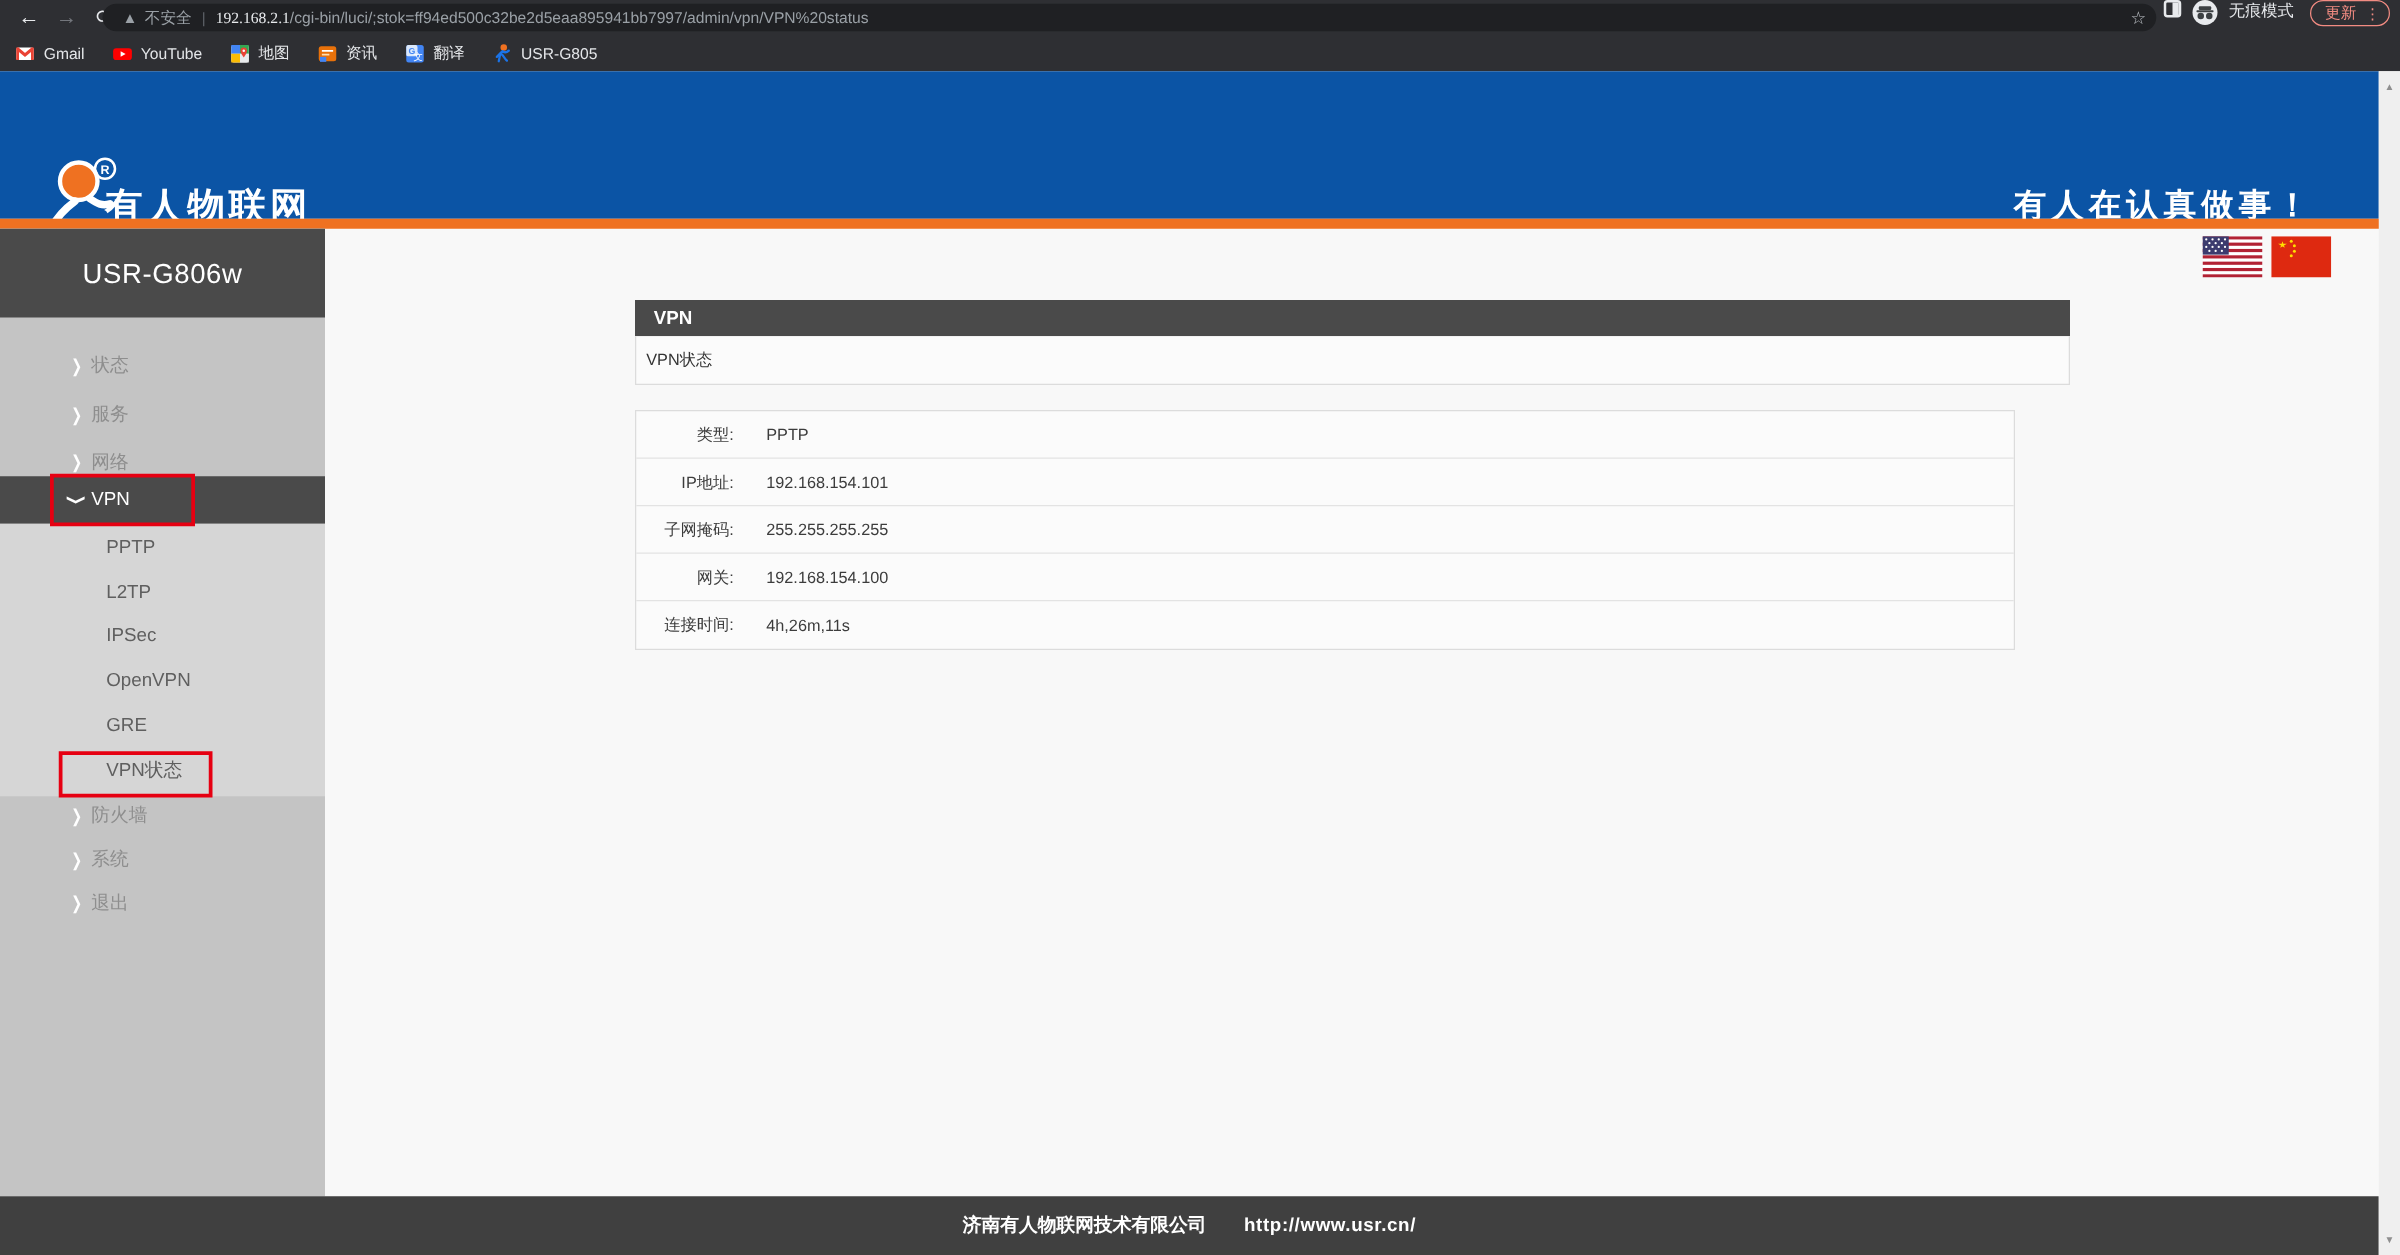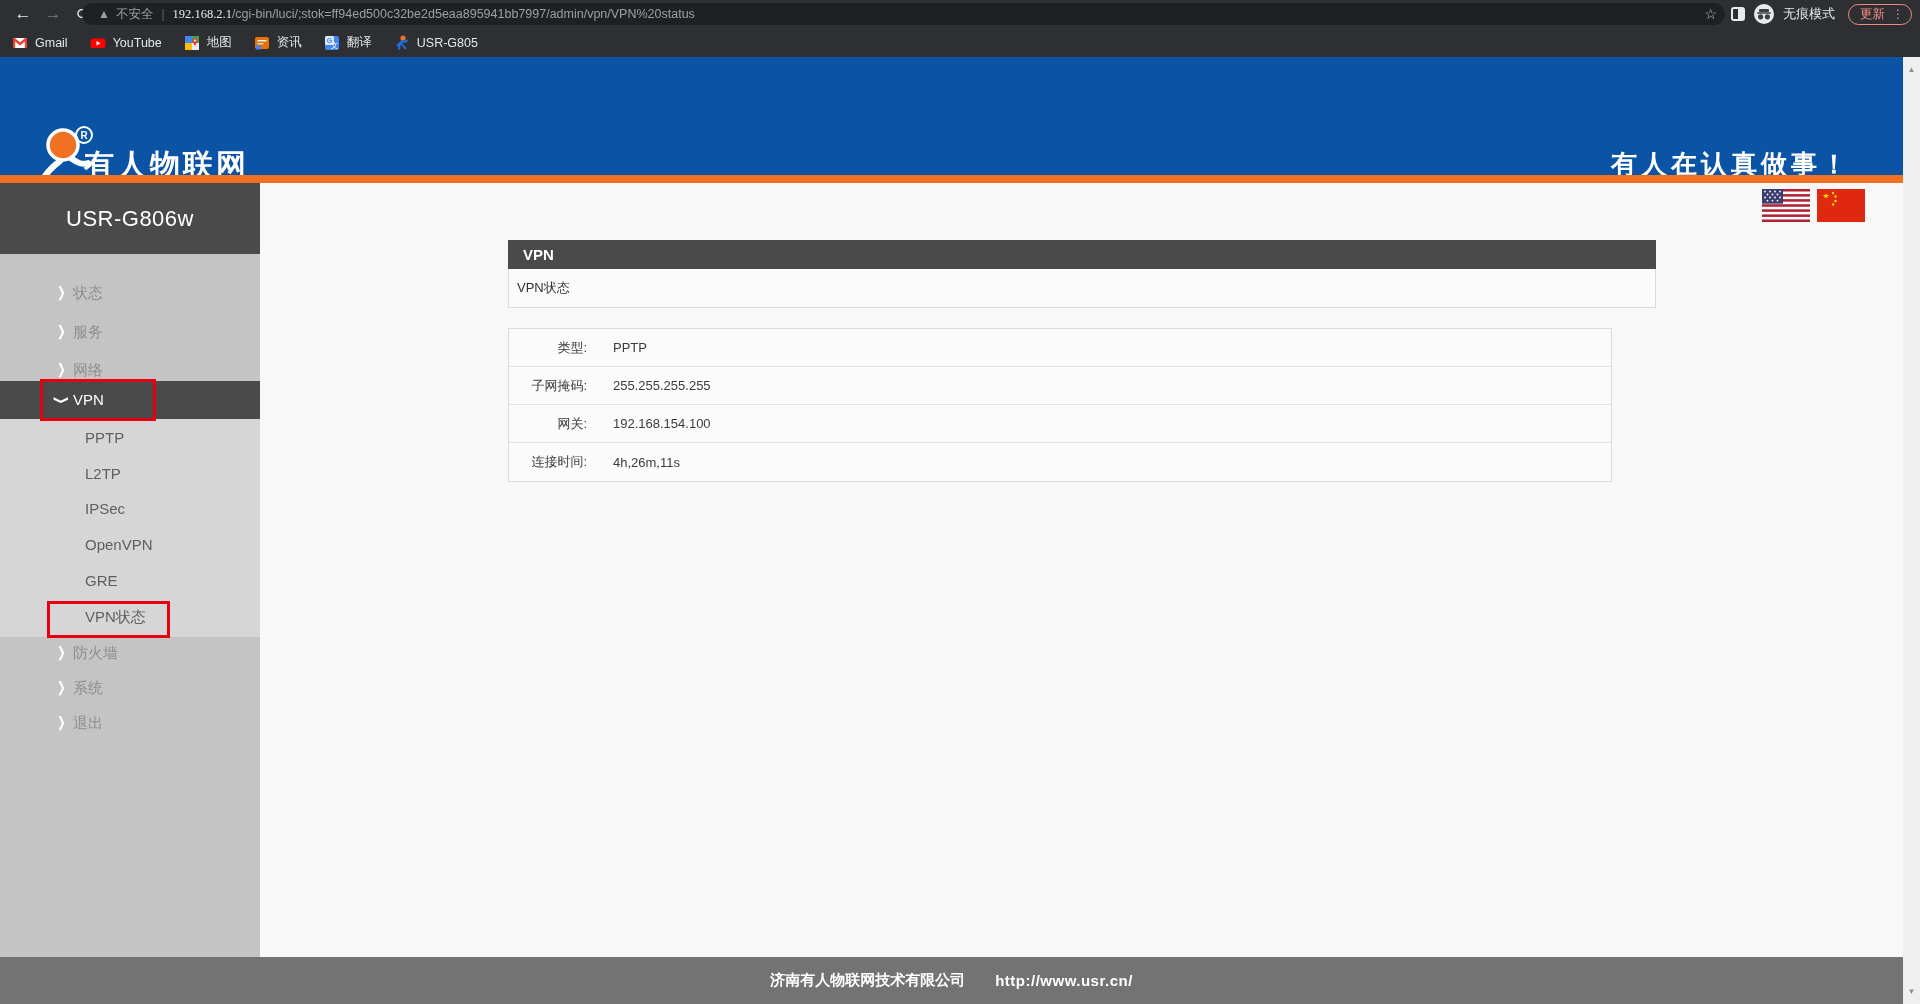--- a/index.html
+++ b/index.html
@@ -11,21 +11,21 @@
   .toolbar { position:absolute; left:0; top:0; width:1920px; height:28px; background:#2e2f33; display:flex; align-items:center; }
   .nav-btn { color:#e8eaed; font-size:17px; width:30px; text-align:center; cursor:pointer; line-height:28px; }
   .nav-btn.disabled { color:#74777d; }
   .urlbar { position:absolute; left:82px; top:3px; width:1643px; height:22px; background:#1f2023; border-radius:11px; display:flex; align-items:center; padding:0 10px; }
   .warn-ico { color:#9aa0a6; font-size:12px; margin:0 6px 0 6px; }
   .sec-label { color:#9aa0a6; font-size:12.5px; }
   .url-sep { color:#5f6368; margin:0 8px; font-size:12px; }
   .url-host { color:#e8eaed; font-size:12.5px;font-family:Liberation Serif, serif; }
   .url-path { color:#9aa0a6; font-size:12.5px; }
   .star { position:absolute; right:8px; color:#bdc1c6; font-size:14px; top:0; line-height:22px; cursor:pointer; }
-  .tb-right { position:absolute; right:8px; top:0; height:28px; display:flex; align-items:center; gap:9px; }
+  .tb-right { position:absolute; right:8px; top:0; height:28px; display:flex; gap:9px; }
   .sidepanel-ico { width:14px; height:14px; border:2px solid #e8eaed; border-radius:3px; position:relative; cursor:pointer; }
   .sidepanel-ico::after { content:""; position:absolute; right:0; top:0; width:5px; height:10px; background:#e8eaed; }
   .incog-badge { width:20px; height:20px; border-radius:50%; background:#e8eaed; position:relative; }
   .incog-badge svg { position:absolute; left:3px; top:4px; }
   .incog-label { color:#e8eaed; font-size:13px; margin-right:4px; }
   .update-pill { border:1.5px solid #f28b82; border-radius:13px; height:21px; display:flex; align-items:center; padding:0 7px 0 11px; gap:7px; cursor:pointer; }
   .update-txt { color:#f28b82; font-size:12.5px; }
   .kebab { color:#f28b82; font-size:12px; letter-spacing:0; line-height:10px; }
 
   
@@ -61,21 +61,21 @@
   
   .panel-header { position:absolute; left:508px; top:240px; width:1148px; height:29px; background:#4a4a4a; color:#fff; font-size:15px; font-weight:bold; line-height:29px; padding-left:15px; }
   .panel-sub { position:absolute; left:508px; top:269px; width:1148px; height:39px; background:#fbfbfb; border:1px solid #dcdcdc; border-top:none; color:#333; font-size:13px; line-height:37px; padding-left:8px; }
   .status-table { position:absolute; left:508px; top:328px; width:1104px; background:#fbfbfb; border:1px solid #dcdcdc; }
   .t-row { height:38px; display:flex; align-items:center; border-bottom:1px solid #e3e3e3; font-size:13px; }
   .t-row:last-child { border-bottom:none; }
   .t-label { width:78px; text-align:right; color:#3c3c3c; }
   .t-value { margin-left:26px; color:#3c3c3c; }
 
   
-  .footer { position:absolute; left:0; top:957px; width:1903px; height:47px; background:#737373; display:flex; align-items:center; justify-content:center; gap:30px; }
+  .footer { position:absolute; left:0; top:957px; width:1903px; height:47px; background:#404040; display:flex; align-items:center; justify-content:center; gap:30px; }
   .footer span { color:#fff; font-size:15px; font-weight:bold; }
   .footer .f-url { letter-spacing:0.5px; }
 
   
   .scrollbar { position:absolute; right:0; top:57px; width:17px; height:947px; background:#efefef; }
   .sb-arrow { position:absolute; left:0; width:17px; height:17px; color:#8f8f8f; font-size:8px; text-align:center; line-height:17px; cursor:pointer; }
   .sb-up { top:4px; } .sb-down { bottom:4px; }
 </style>
 </head>
 <body>
@@ -296,20 +296,24 @@
 
   <div class="panel-header">VPN</div>
   <div class="panel-sub">VPN状态</div>
 
   <div class="status-table">
     <div class="t-row">
       <span class="t-label">类型:</span>
       <span class="t-value">PPTP</span>
     </div>
     <div class="t-row">
+      <span class="t-label">IP地址:</span>
+      <span class="t-value">192.168.154.101</span>
+    </div>
+    <div class="t-row">
       <span class="t-label">子网掩码:</span>
       <span class="t-value">255.255.255.255</span>
     </div>
     <div class="t-row">
       <span class="t-label">网关:</span>
       <span class="t-value">192.168.154.100</span>
     </div>
     <div class="t-row">
       <span class="t-label">连接时间:</span>
       <span class="t-value">4h,26m,11s</span>

